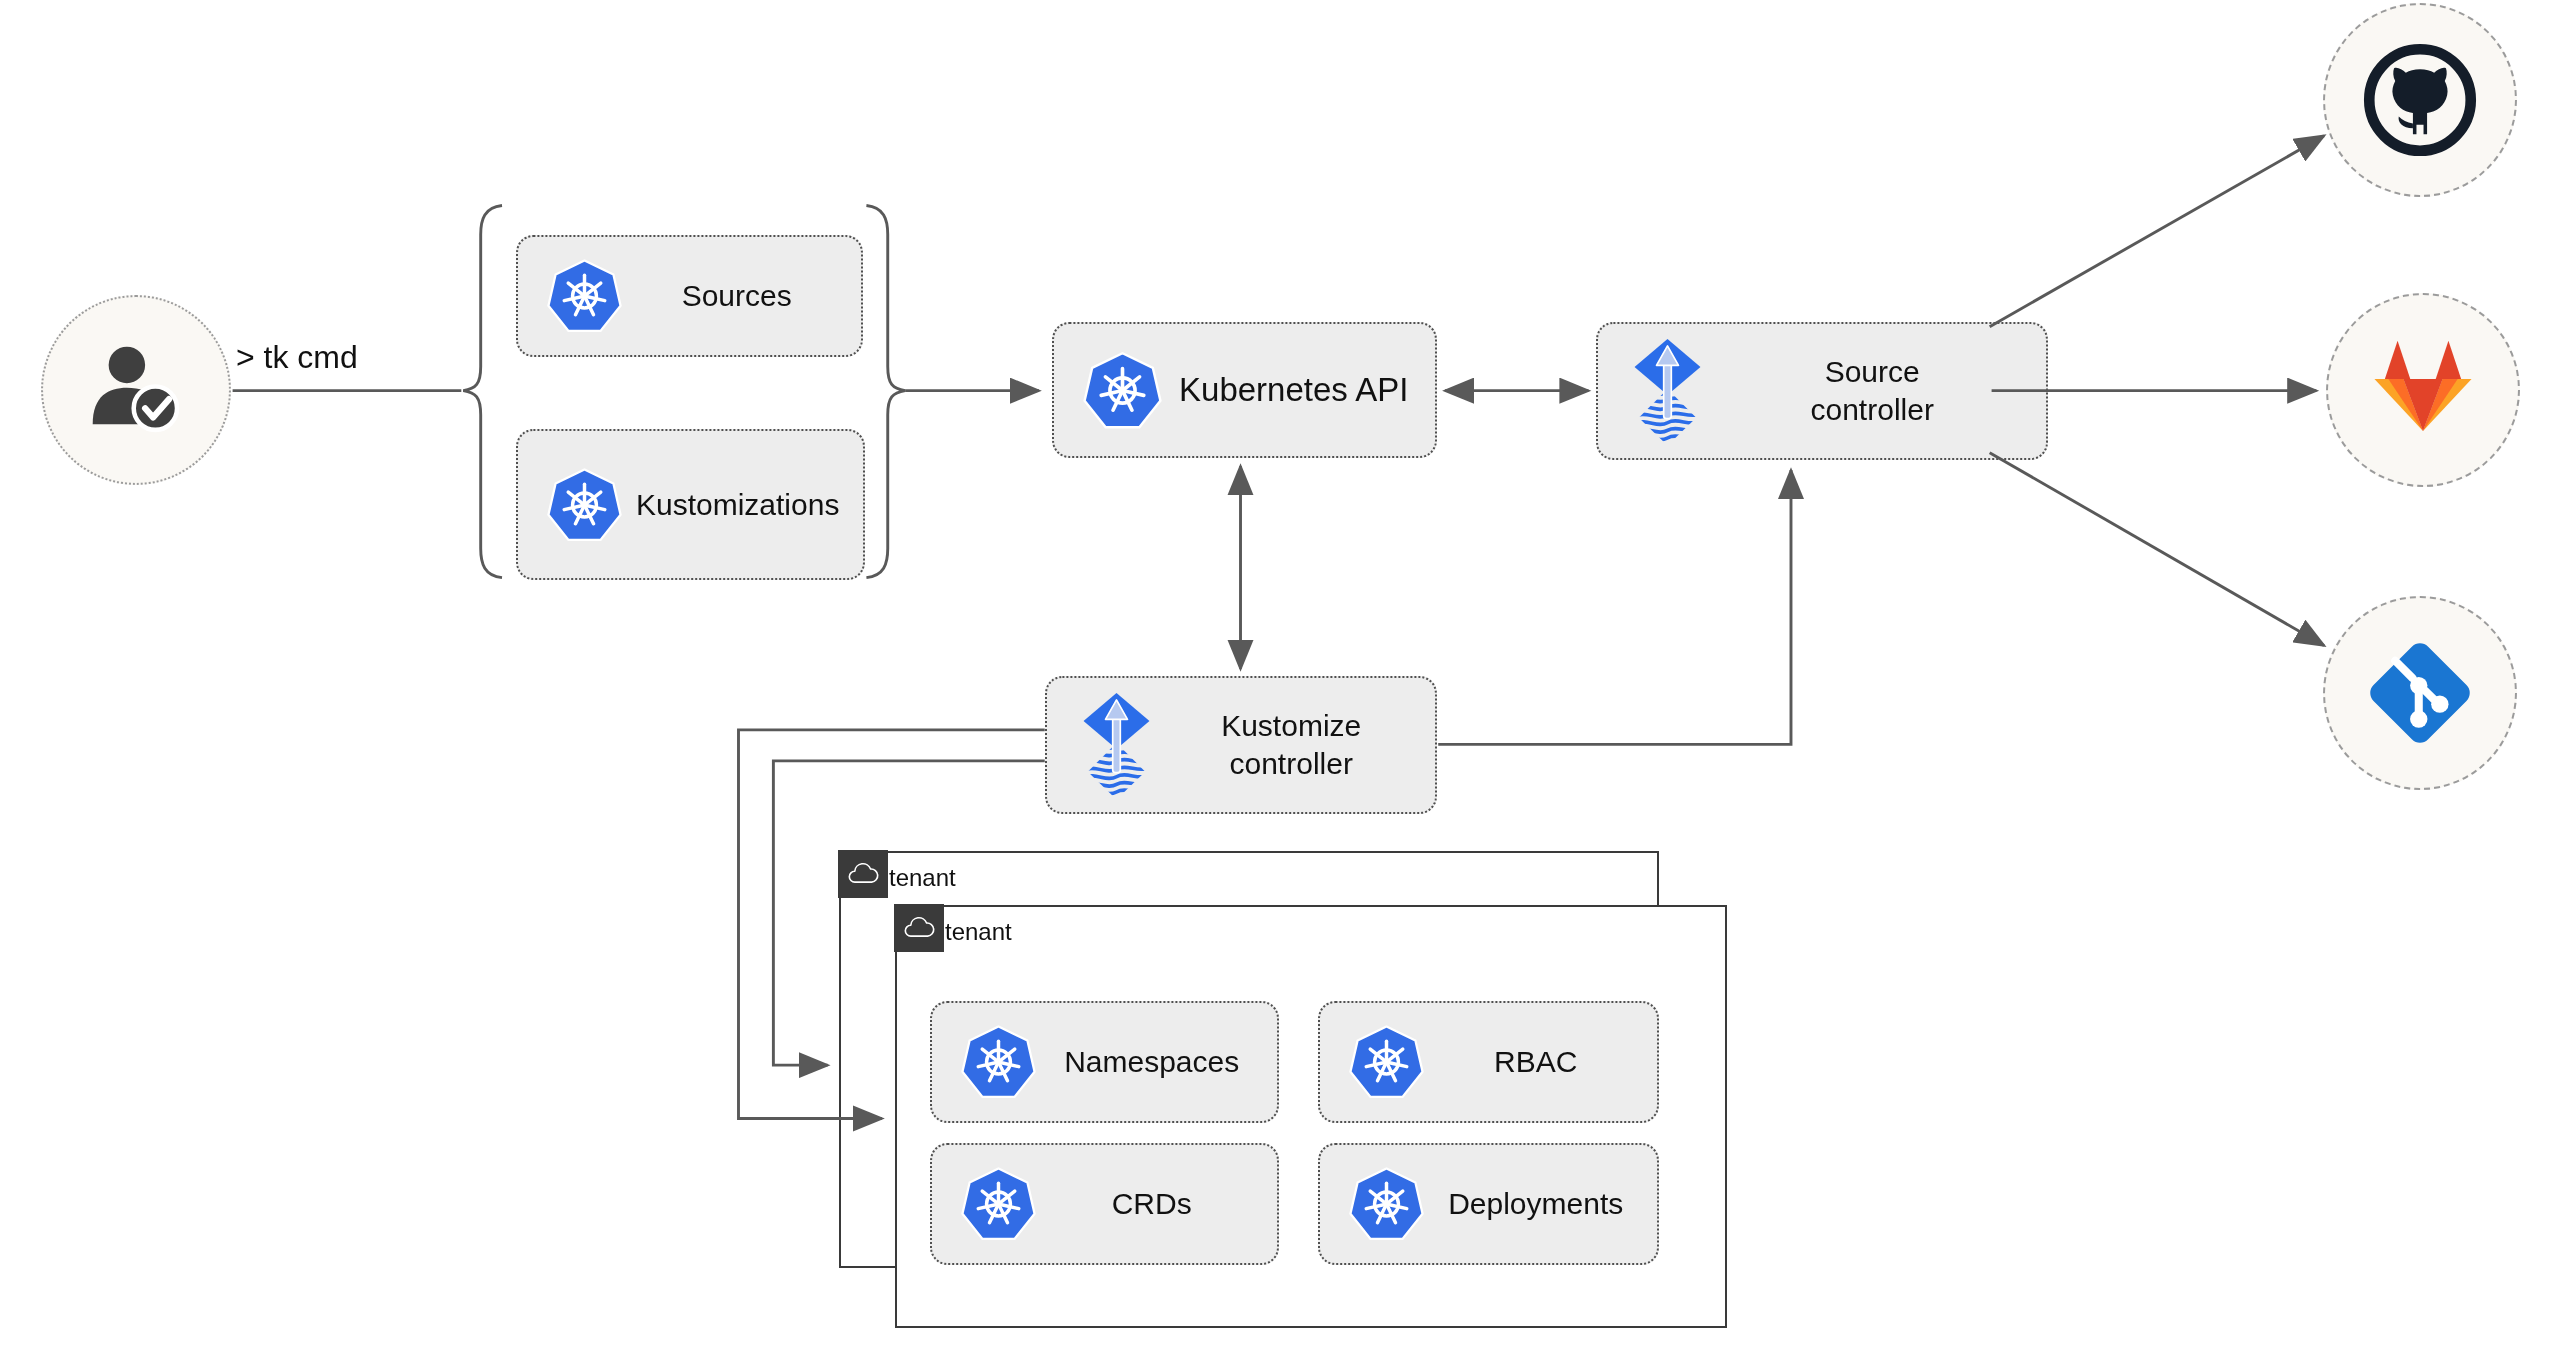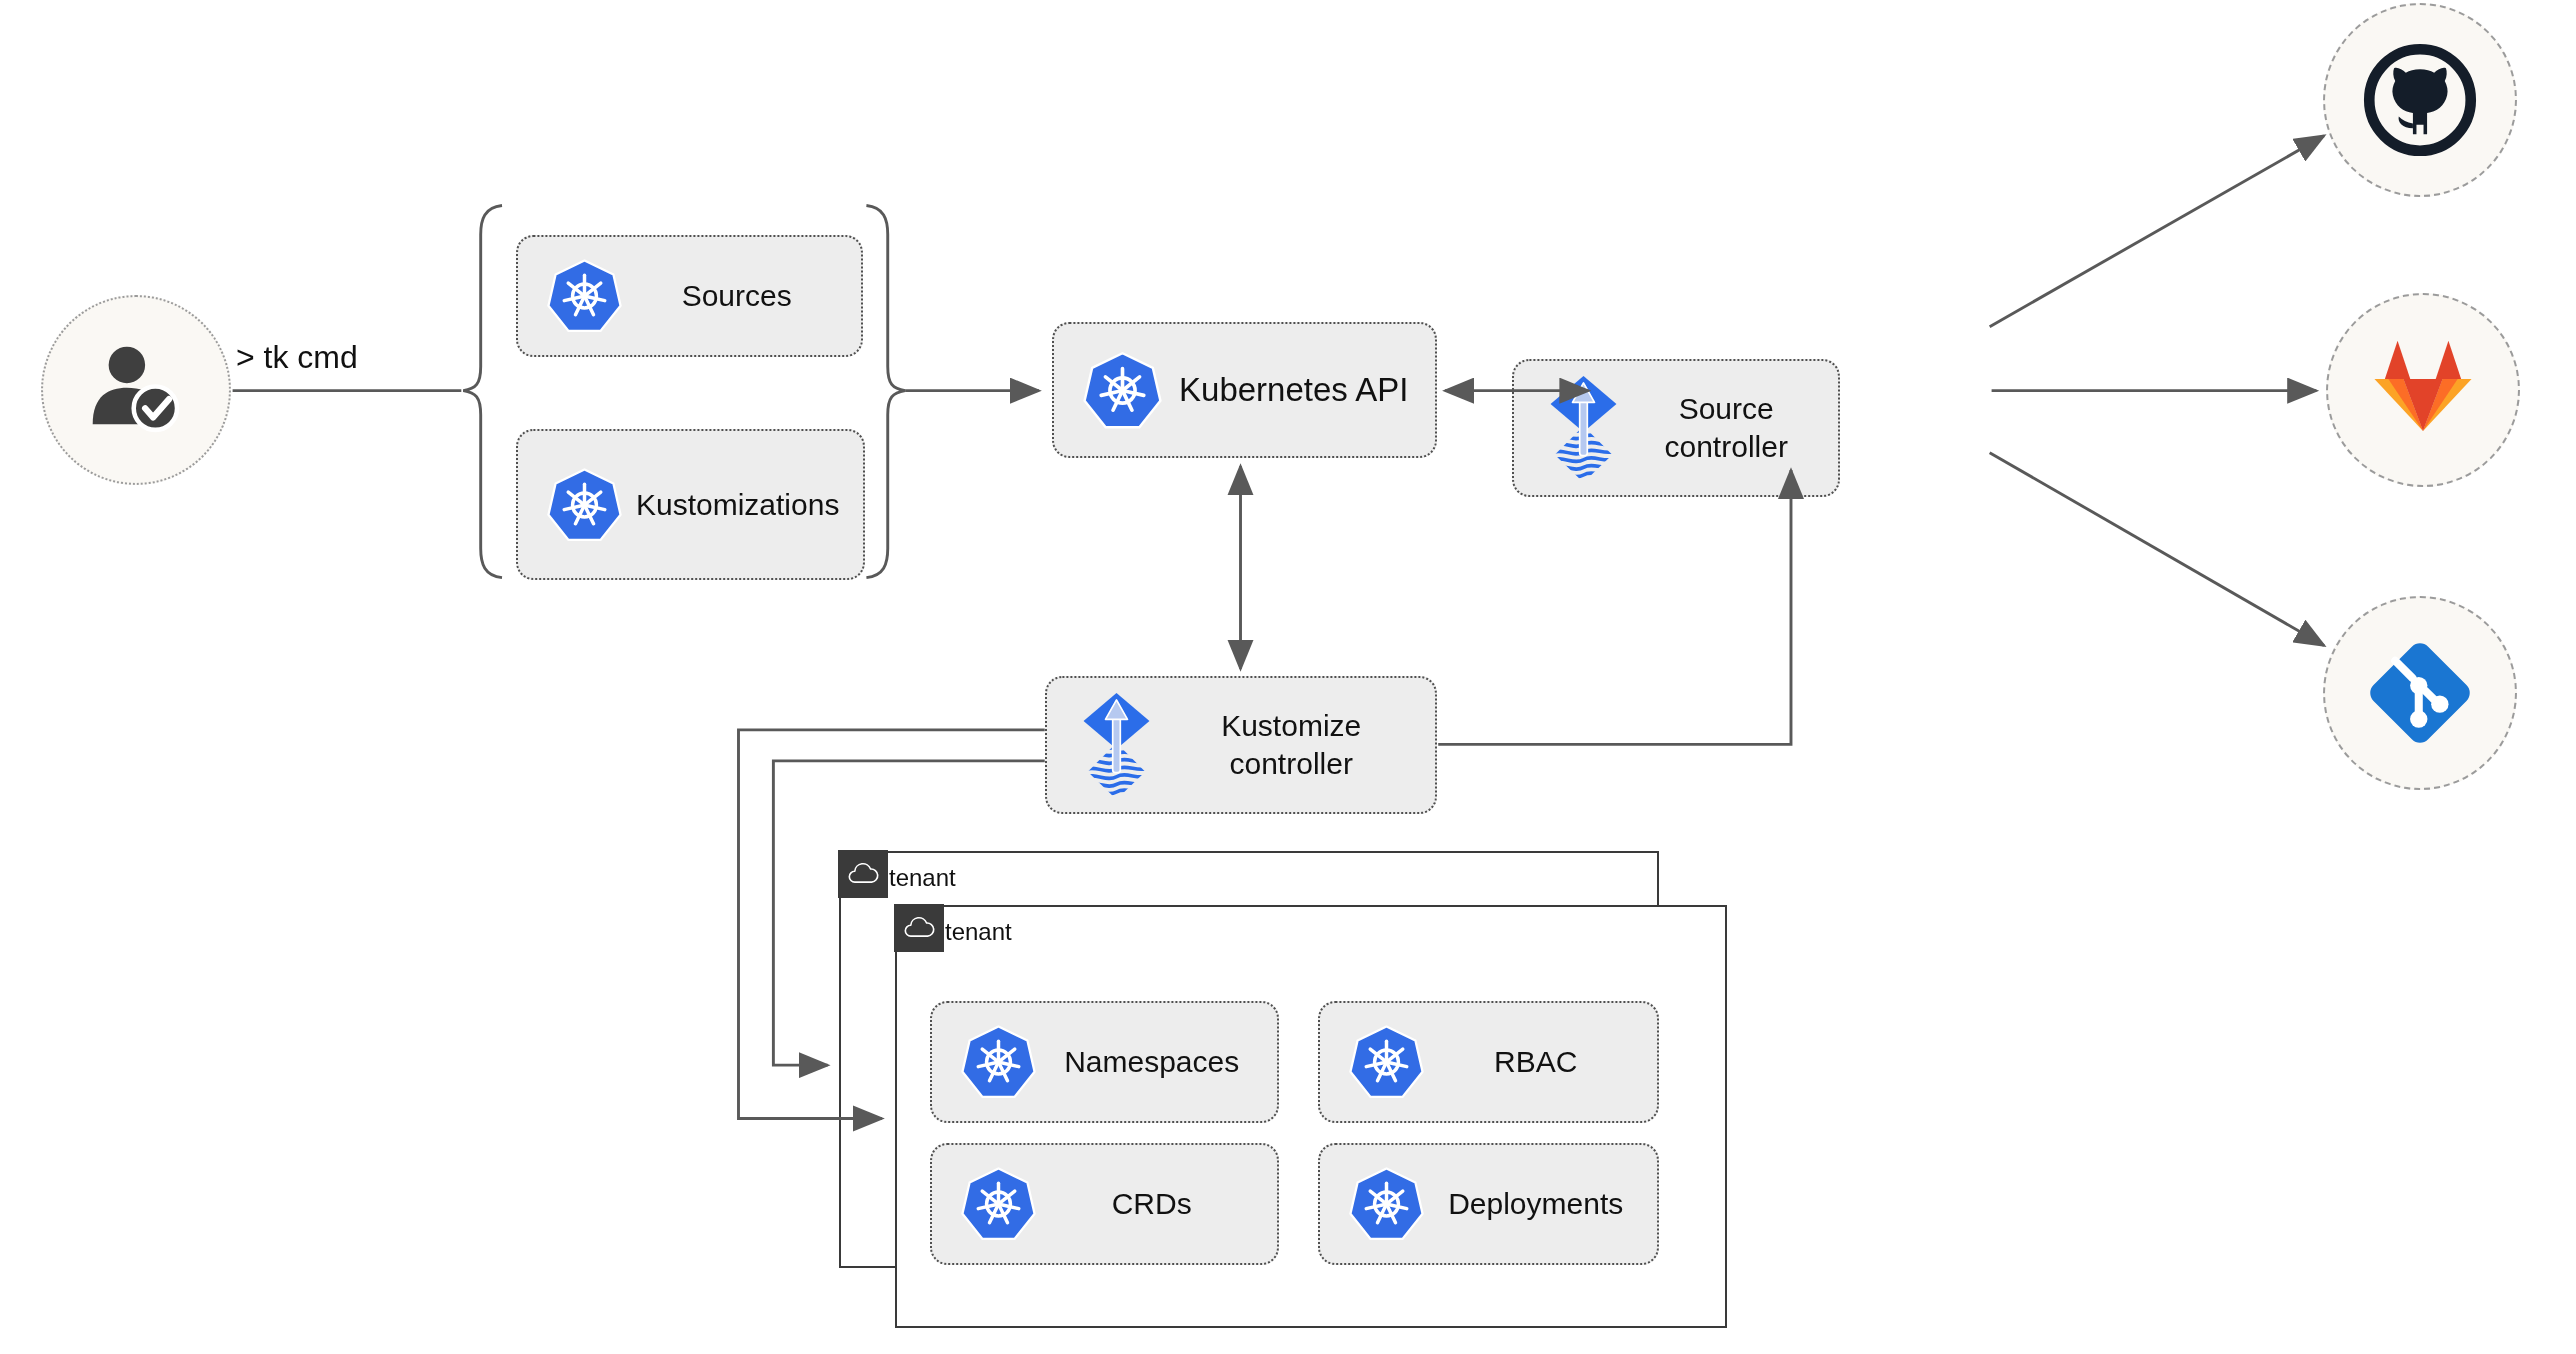--- a/index.html
+++ b/index.html
@@ -23,21 +23,21 @@
     background:var(--circleBg,#faf8f4);border:2.9px dashed var(--circleBorder,#9b9b9b);
     display:flex;align-items:center;justify-content:center;
   }
   
   .user-circle{left:41px;top:295px;width:190px;height:190px;border-width:2.4px;border-style:dotted;}
   .tk-label{position:absolute;left:236px;top:339px;width:155px;font-size:32px;}
   
   .b-sources{left:516px;top:235px;width:347px;height:122px;}
   .b-kustomizations{left:516px;top:429px;width:349px;height:151px;}
   .b-api{left:1052px;top:322px;width:385px;height:136px;}
-  .b-sourcectrl{left:1512px;top:322px;width:328px;height:138px;margin-top:37px;}
+  .b-sourcectrl{left:1596px;top:322px;width:452px;height:138px;}
   .b-kustomizectrl{left:1045px;top:676px;width:392px;height:138px;}
   
   .c-github{left:2323px;top:2.9px;width:194px;height:194px;}
   .c-gitlab{left:2326px;top:293px;width:194px;height:194px;}
   .c-git{left:2323px;top:596px;width:194px;height:194px;}
   
   .tenant{
     position:absolute;box-sizing:border-box;background:#fff;
     border:2.9px solid var(--tabDark,#3a3a3a);
   }

